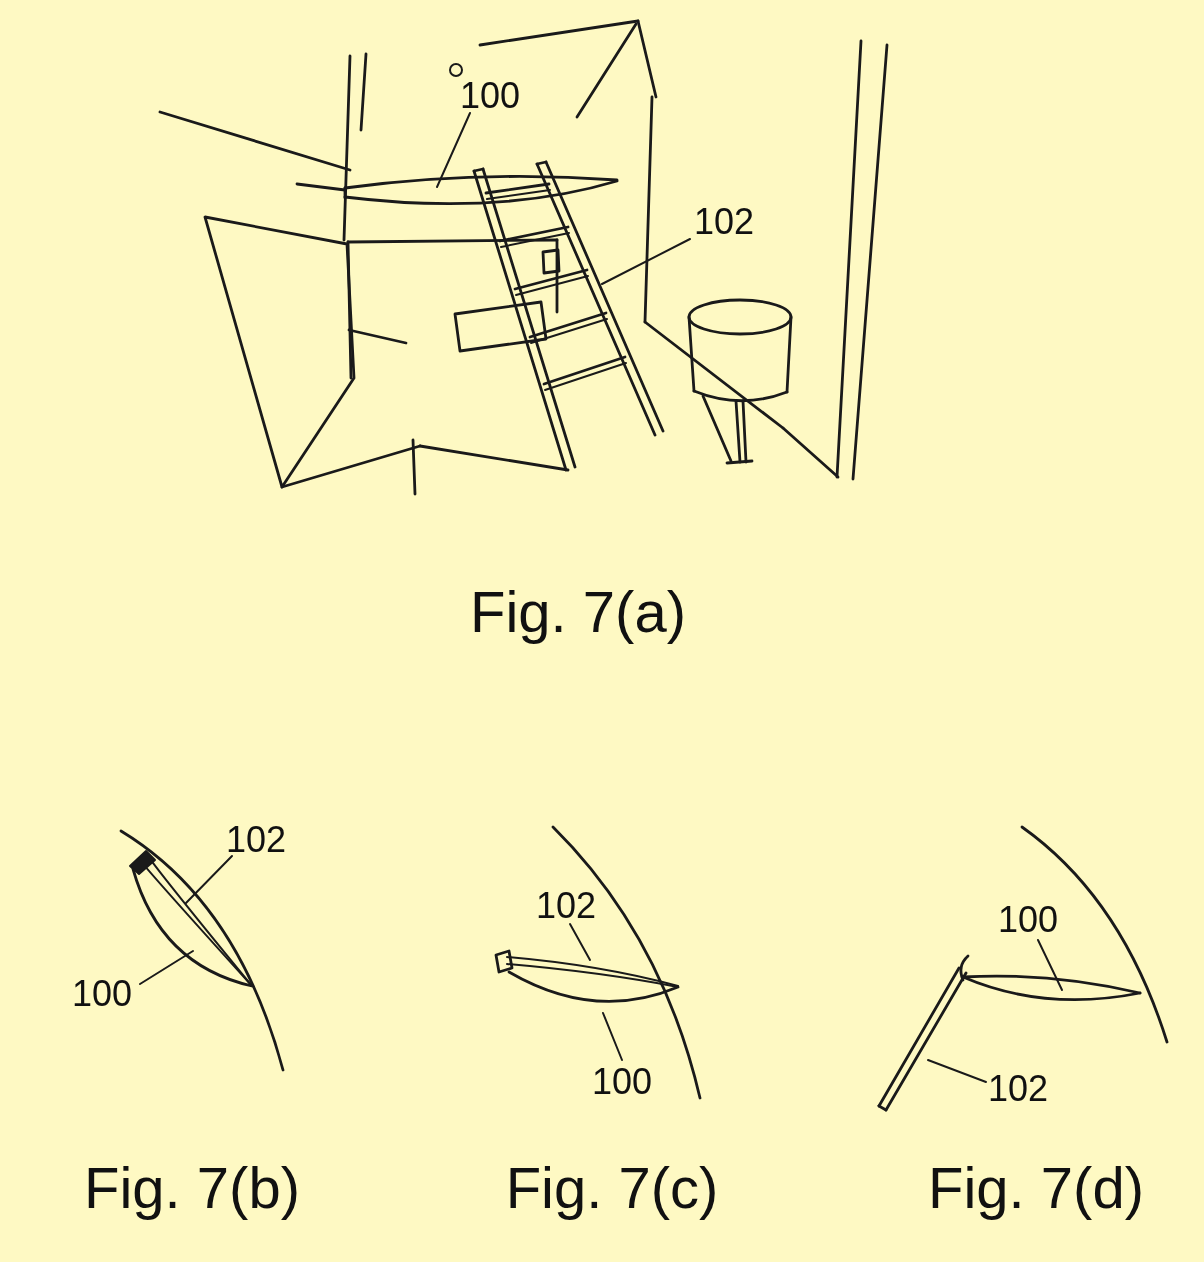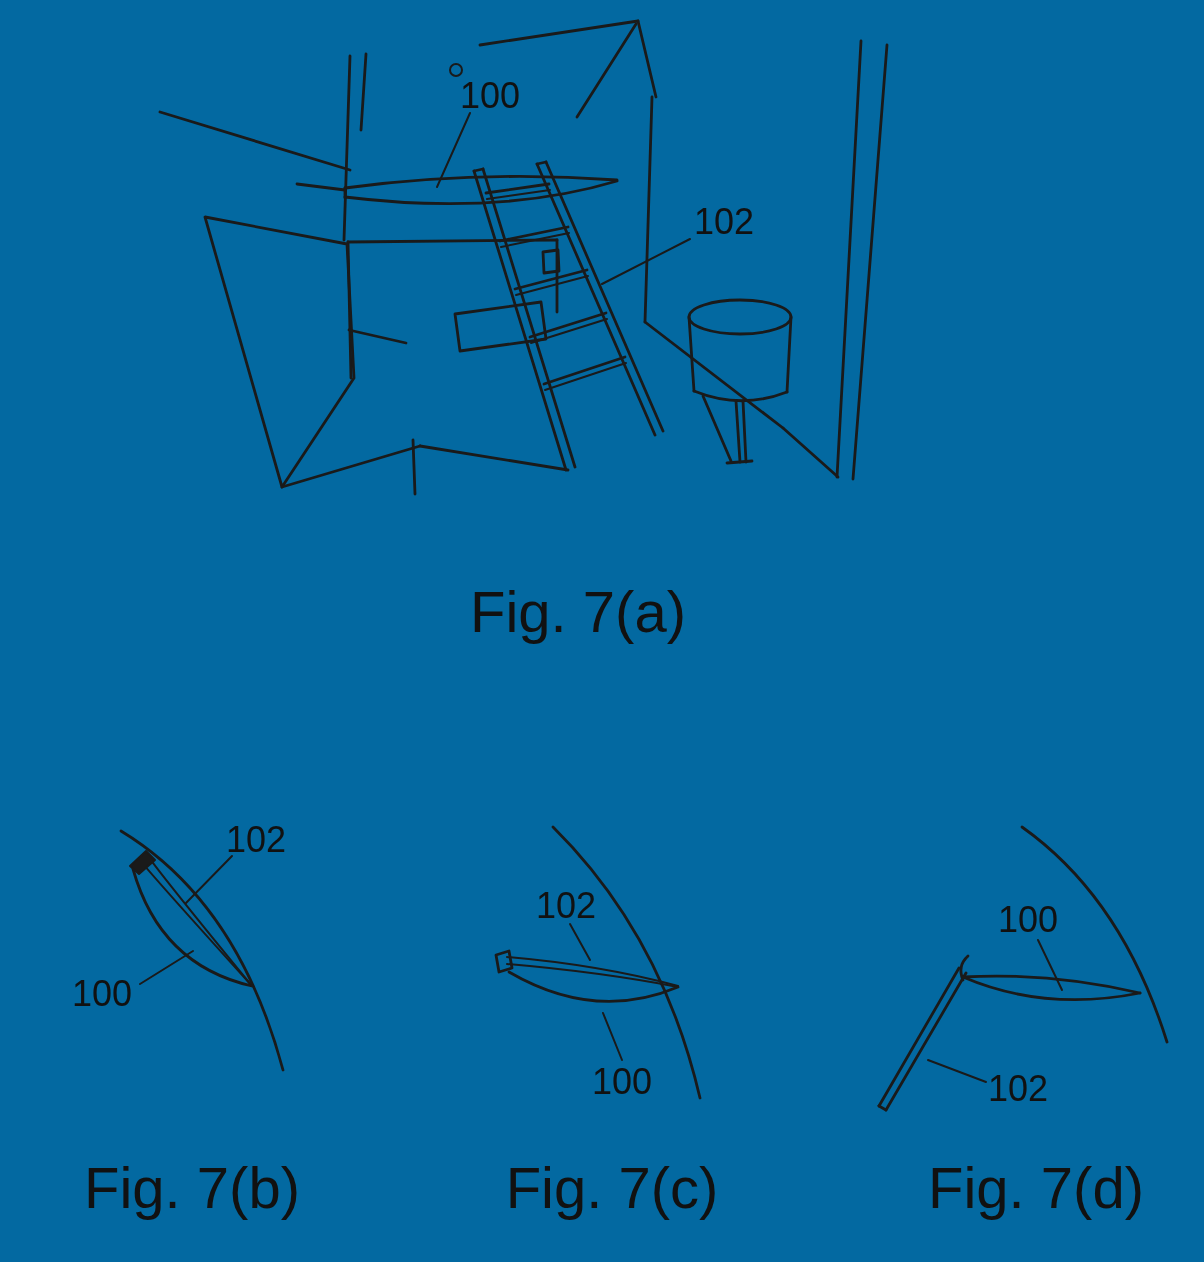--- a/index.html
+++ b/index.html
@@ -4,21 +4,21 @@
 <style>
   html, body {
     margin: 0;
     padding: 0;
     background: #ffffff;
   }
   .page {
     position: relative;
     width: 1204px;
     height: 1262px;
-    background: #0369a1;
+    background: #fef9c3;
     overflow: hidden;
   }
   svg { display: block; }
   .ln {
     fill: none;
     stroke: #1a1a1a;
     stroke-width: 2.8;
     stroke-linecap: round;
     stroke-linejoin: round;
   }

